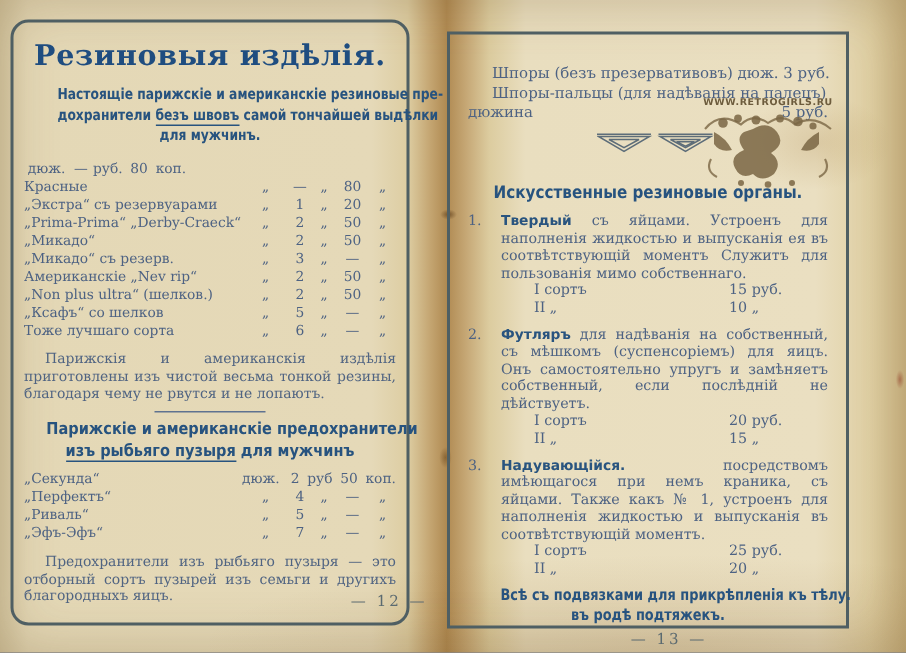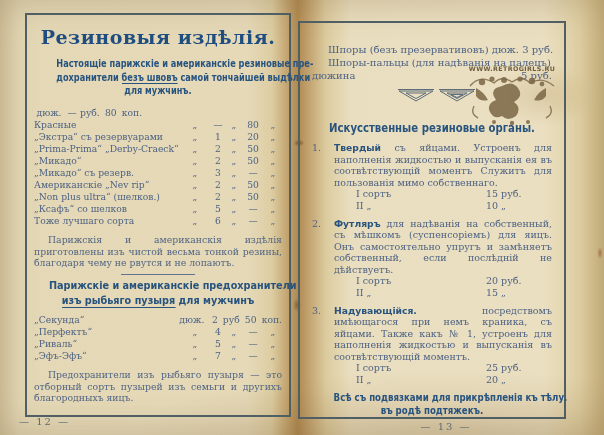--- a/index.html
+++ b/index.html
@@ -9,21 +9,21 @@
     background:
       radial-gradient(ellipse 70px 45px at 545px 95px, rgba(160,120,55,.20), rgba(160,120,55,0) 70%),
       radial-gradient(ellipse 8px 5px at 299px 143px, rgba(70,40,10,.55), rgba(70,40,10,0) 70%),
       radial-gradient(ellipse 6px 10px at 297px 305px, rgba(90,55,15,.45), rgba(90,55,15,0) 70%),
       radial-gradient(ellipse 4px 9px at 600px 253px, rgba(150,60,40,.55), rgba(150,60,40,0) 70%),
       radial-gradient(ellipse 420px 80px at 450px 430px, rgba(140,100,45,.18), rgba(140,100,45,0) 75%),
       linear-gradient(90deg,#d8cba6 0%,#e4d8b6 3%,#e5d9b8 41%,#ddcda2 45%,#c4a571 47.5%,#b08a52 49.3%,#c6a876 51.5%,#dccc9f 54%,#e9debf 58%,#eadfc1 90%,#e0d0a4 96%,#cfb987 100%);
     box-shadow:inset 0 0 38px rgba(110,80,35,.30);
   }
   .page{position:absolute;border:2px solid #4f5f63;box-sizing:border-box;background:transparent;}
-  .page-left{left:25px;top:13px;width:266px;height:404px;padding:0 7px;}
+  .page-left{left:7px;top:13px;width:266px;height:404px;padding:0 7px;border-radius:12px;}
   .page-right{left:298px;top:21px;width:268px;height:398px;padding:14px 12px;}
   .title{
     margin:11px 0 0;text-align:center;font-family:"DejaVu Serif",serif;
     font-weight:bold;font-size:19px;line-height:22px;color:#1f4d80;letter-spacing:.5px;
   }
   .sansb{font-family:"DejaVu Sans",sans-serif;font-weight:bold;color:#27537f;}
   .squeeze{transform:scaleX(.82);transform-origin:50% 0;}
   .squeeze88{transform:scaleX(.88);transform-origin:50% 0;}
   .intro{margin:9px 0 0;font-size:10px;line-height:13.5px;text-align:center;white-space:nowrap;}
   .u{border-bottom:1px solid currentColor;padding-bottom:0;}
@@ -48,21 +48,21 @@
   .rheading{margin:18px 0 0;font-size:11.5px;line-height:14px;text-align:center;white-space:nowrap;}
   .rsub{margin:5px 0 0;font-size:12px;line-height:14px;text-align:center;}
   .item{position:relative;margin-top:7px;padding-left:22px;font-size:9.5px;line-height:11.4px;color:#4d6283;}
   .inum{position:absolute;left:0;top:0;}
   .ibody{margin:0;text-align:justify;}
   .ibody b{color:#29547f;font-family:"DejaVu Sans",sans-serif;font-size:9.2px;}
   .pline{display:flex;padding-left:22px;line-height:11.5px;}
   .plabel{flex:0 0 130px;}
   .rfooter{margin:6px 0 0;font-size:10.5px;line-height:13px;text-align:center;white-space:nowrap;}
   .pnum{position:absolute;font-size:10px;color:#5b6a70;letter-spacing:2px;}
-  .pnum-left{left:19px;width:266px;text-align:left;top:416px;}
+  .pnum-left{left:19px;width:266px;text-align:right;top:396px;}
   .pnum-right{left:312px;width:268px;text-align:center;top:421px;}
   svg{display:block;}
 </style>
 </head>
 <body>
 
 <div class="stage">
 
   <div class="page page-left">
     <h1 class="title">Резиновыя издѣлія.</h1>

